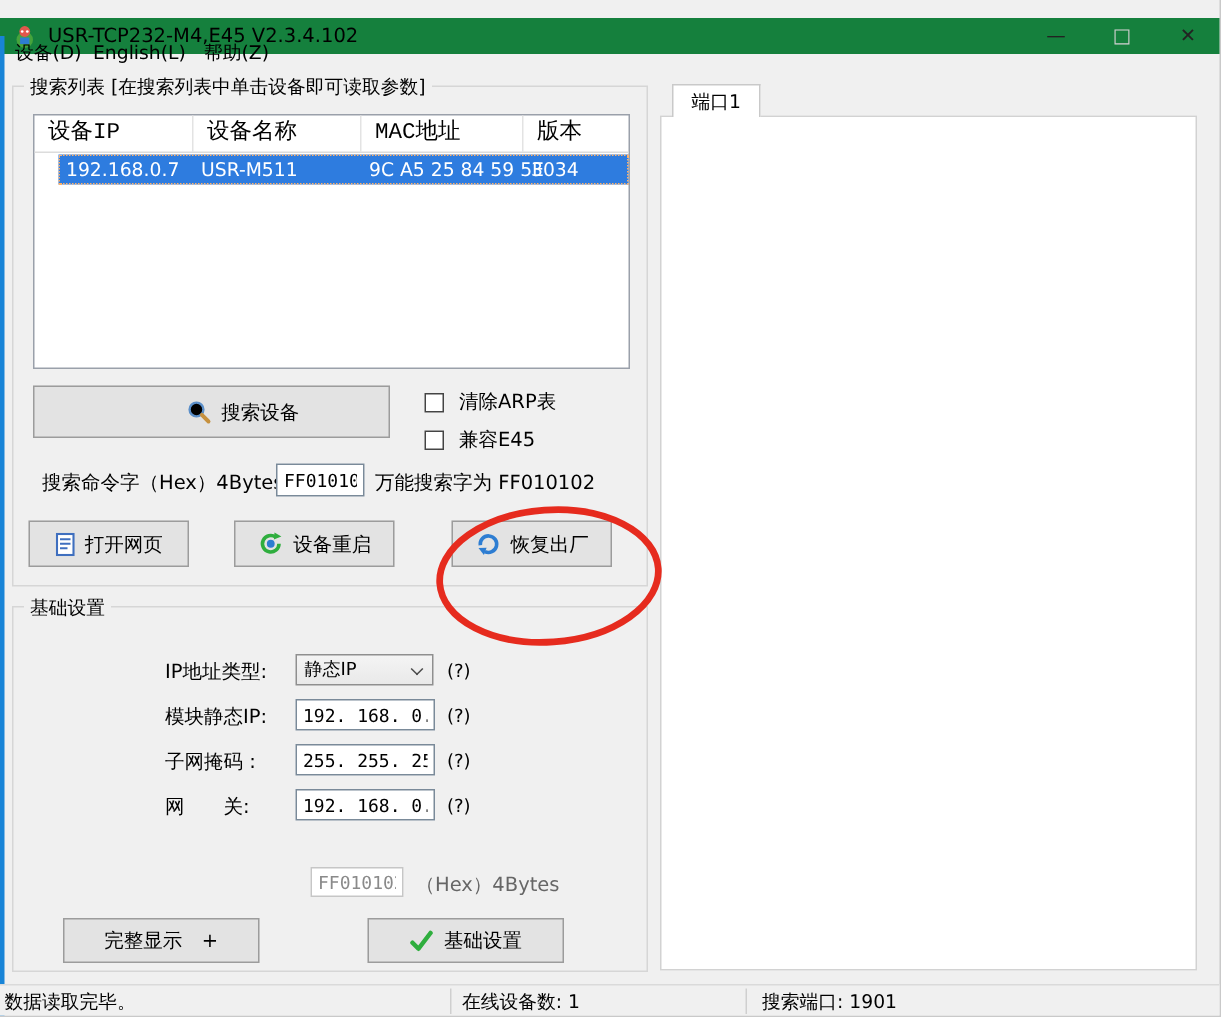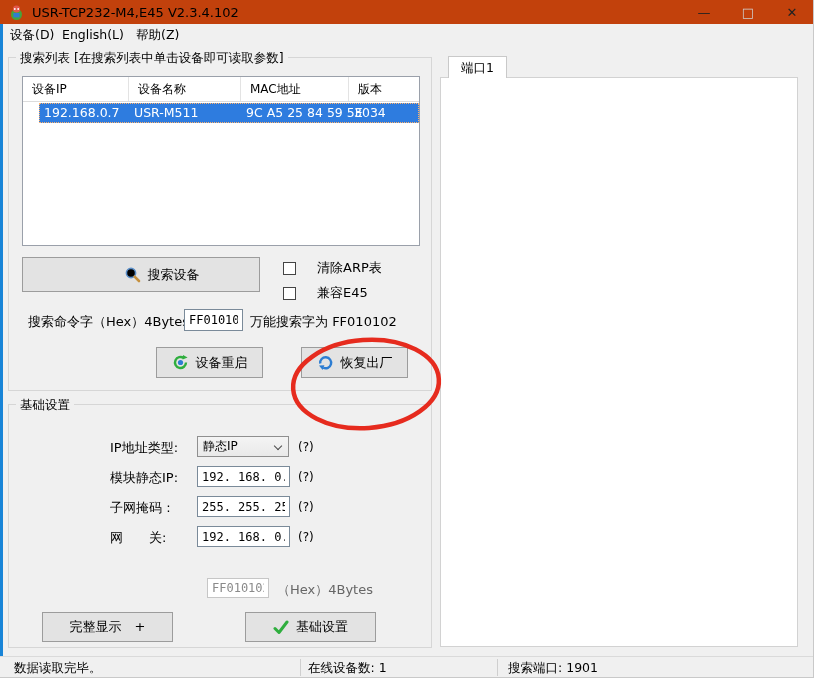--- a/index.html
+++ b/index.html
@@ -3,48 +3,48 @@
 <meta charset="utf-8">
 <style>
   * { box-sizing: border-box; margin: 0; padding: 0; }
   html,body { width: 814px; height: 678px; }
   body { font-family: "DejaVu Sans", "Liberation Sans", sans-serif; font-size: 12px; color:#000; }
   #window { position: relative; width: 814px; height: 678px; background:#f0f0f0; overflow:hidden;
             border-right:1px solid #c9c9c9; border-bottom:1px solid #c9c9c9; }
   .abs { position:absolute; }
 
   
-  #titlebar { position:absolute; left:0; top:0; width:814px; height:24px; background:#c2410c; }
+  #titlebar { position:absolute; left:0; top:12px; width:814px; height:24px; background:#15803d; }
   #window-title { position:absolute; left:32px; top:5px; font-size:13px; }
   .wc-btn { position:absolute; top:0; width:44px; height:24px; display:flex; align-items:center; justify-content:center; font-size:13px; color:#222; }
   #btn-max { color:#cfcfcf; }
 
   
   .menu-item { position:absolute; top:25px; height:19px; padding:2px 6px; font-size:12.5px; }
 
   
   #left-edge { position:absolute; left:0; top:24px; width:3px; height:654px; background:#1884d7; }
 
   
   .group { position:absolute; border:1px solid #d6d6d6; background:transparent; }
   .glabel { position:absolute; background:#f0f0f0; padding:0 4px; font-size:12.5px; white-space:nowrap; }
 
   
   #device-table { position:absolute; left:22px; top:76px; width:398px; height:170px; background:#fff; border:1px solid #9aa0aa; }
-  .th { position:absolute; top:0; height:24px; line-height:24px; padding-left:9px; font-size:12px; border-right:1px solid #e3e3e3; }
+  .th { position:absolute; top:0; height:24px; line-height:24px; padding-left:9px; font-size:15px; border-right:1px solid #e3e3e3;font-family:Liberation Mono, monospace; }
   #table-header-line { position:absolute; left:0; top:24px; width:100%; height:1px; background:#dcdcdc; }
   #selected-row { position:absolute; left:16px; top:26px; width:380px; height:20px; background:#2e7cdf; color:#fff; outline:1px dotted #ffb26b; outline-offset:-1px; }
   .td { position:absolute; top:2px; font-size:12.5px; white-space:nowrap;text-align:center; }
 
   
   .btn { position:absolute; background:#e3e3e3; border:1px solid #9c9c9c; display:flex; align-items:center; justify-content:center; gap:7px; font-size:13px; cursor:default; }
   .btn svg { flex:0 0 auto; }
 
   
-  .cbwrap { position:absolute; display:flex; align-items:center; gap:21px; font-size:13px; }
+  .cbwrap { position:absolute; display:flex; align-items:center; gap:10px; font-size:13px; }
   .cb { width:13px; height:13px; background:#fff; border:1px solid #444; flex:0 0 auto; }
 
   
   .tb { position:absolute; background:#fff; border:1px solid #7a8a99; font-size:12px; padding:1px 4px;
         font-family:"DejaVu Sans Mono","Liberation Mono",monospace; color:#000; outline:none; }
   .tb-dis { border:1px solid #c6c6c6; color:#8a8a8a; }
 
   
   .combo { position:absolute; background:linear-gradient(#f4f4f4,#e9e9e9); border:1px solid #8f8f8f; display:flex; align-items:center; padding:0 18px 0 5px; font-size:12px; font-family:"DejaVu Sans Mono","Liberation Mono",monospace; }
   .combo .chev { position:absolute; right:7px; top:6px; width:6px; height:6px; border-right:1.4px solid #4a4a4a; border-bottom:1.4px solid #4a4a4a; transform:rotate(45deg); }
@@ -125,20 +125,29 @@
   </div>
   <div class="cbwrap" style="left:283px; top:284px;">
     <span class="cb"></span>
     <span>兼容E45</span>
   </div>
 
   <span class="lbl" style="left:28px; top:313px;">搜索命令字（Hex）4Bytes</span>
   <input class="tb" style="left: 184px; top: 309px; width: 59px; height: 22px;" value="FF010102">
   <span class="lbl" style="left:250px; top:313px;">万能搜索字为 FF010102</span>
 
+  <div class="btn" style="left:19px; top:347px; width:107px; height:31px;">
+    <svg width="13" height="16" viewBox="0 0 13 16">
+      <rect x="1" y="1" width="11" height="14" fill="#fff" stroke="#3f6fbf" stroke-width="1.4"></rect>
+      <line x1="3" y1="4.5" x2="10" y2="4.5" stroke="#3f6fbf" stroke-width="1.2"></line>
+      <line x1="3" y1="7.5" x2="10" y2="7.5" stroke="#3f6fbf" stroke-width="1.2"></line>
+      <line x1="3" y1="10.5" x2="8" y2="10.5" stroke="#3f6fbf" stroke-width="1.2"></line>
+    </svg>
+    <span>打开网页</span>
+  </div>
   <div class="btn" style="left:301px; top:347px; width:107px; height:31px;">
     <svg width="17" height="17" viewBox="0 0 17 17">
       <path d="M3.2 9.5a5.5 5.5 0 1 1 3 4.2" stroke="#2d7dd2" stroke-width="2.4" fill="none"></path>
       <polygon points="5.6,16 2,11.4 7.4,11.2" fill="#2d7dd2"></polygon>
     </svg>
     <span>恢复出厂</span>
   </div>
   <div class="btn" style="left:156px; top:347px; width:107px; height:31px;">
     <svg width="17" height="17" viewBox="0 0 17 17">
       <path d="M14 8.5a5.5 5.5 0 1 1-2.2-4.4" stroke="#2fae3e" stroke-width="2.4" fill="none"></path>
@@ -282,20 +291,20 @@
   <input class="tb tb-dis" style="left: 597px; top: 519px; width: 135px; height: 20px;" disabled="" value="12345678">
 
   <div class="btn" style="left:558px; top:552px; width:132px; height:31px;">
     <svg width="16" height="15" viewBox="0 0 16 15">
       <path d="M2 8.5 L6 12.5 L14 2" stroke="#2fae3e" stroke-width="3" fill="none" stroke-linecap="round" stroke-linejoin="round"></path>
     </svg>
     <span>端口1设置</span>
   </div>
 
   <div id="statusbar">
-    <span class="sb-text" style="left:14px;">数据读取完毕。</span>
+    <span class="sb-text" style="left:3px;">数据读取完毕。</span>
     <span class="sb-div" style="left:300px;"></span>
     <span class="sb-text" style="left:308px;">在线设备数: 1</span>
     <span class="sb-div" style="left:497px;"></span>
     <span class="sb-text" style="left:508px;">搜索端口: 1901</span>
   </div>
 
 </div>
 
 </body></html>

